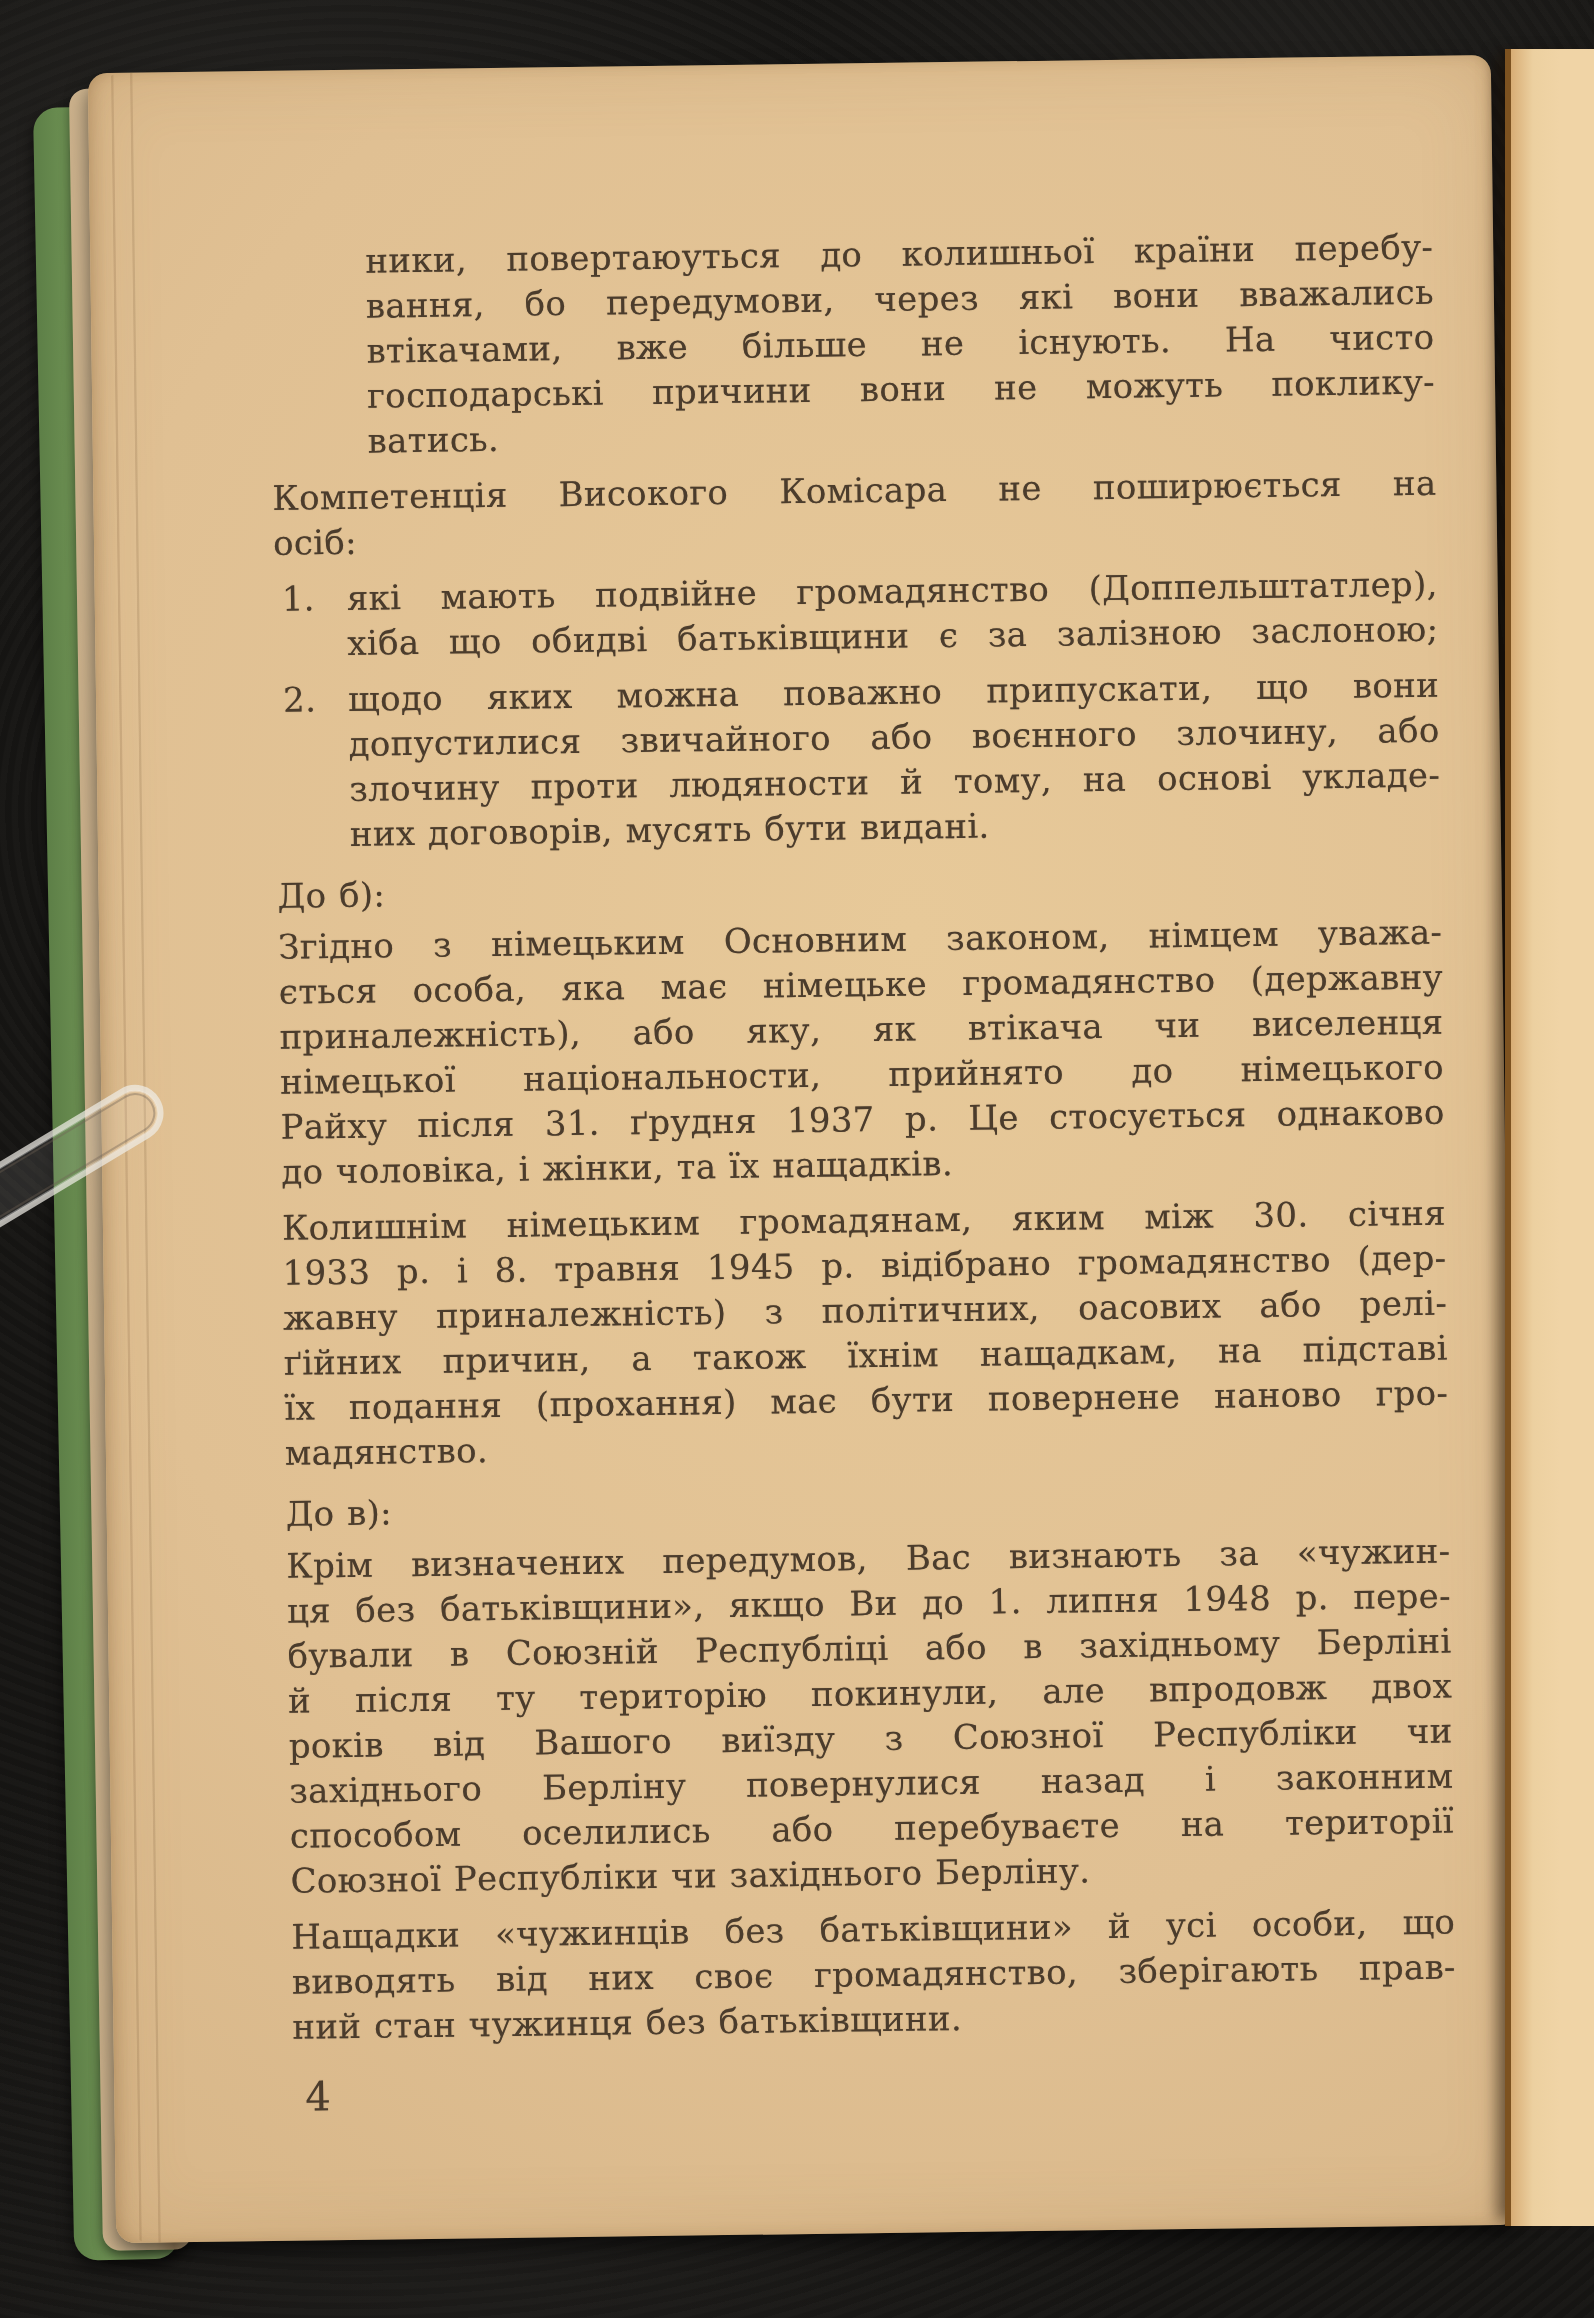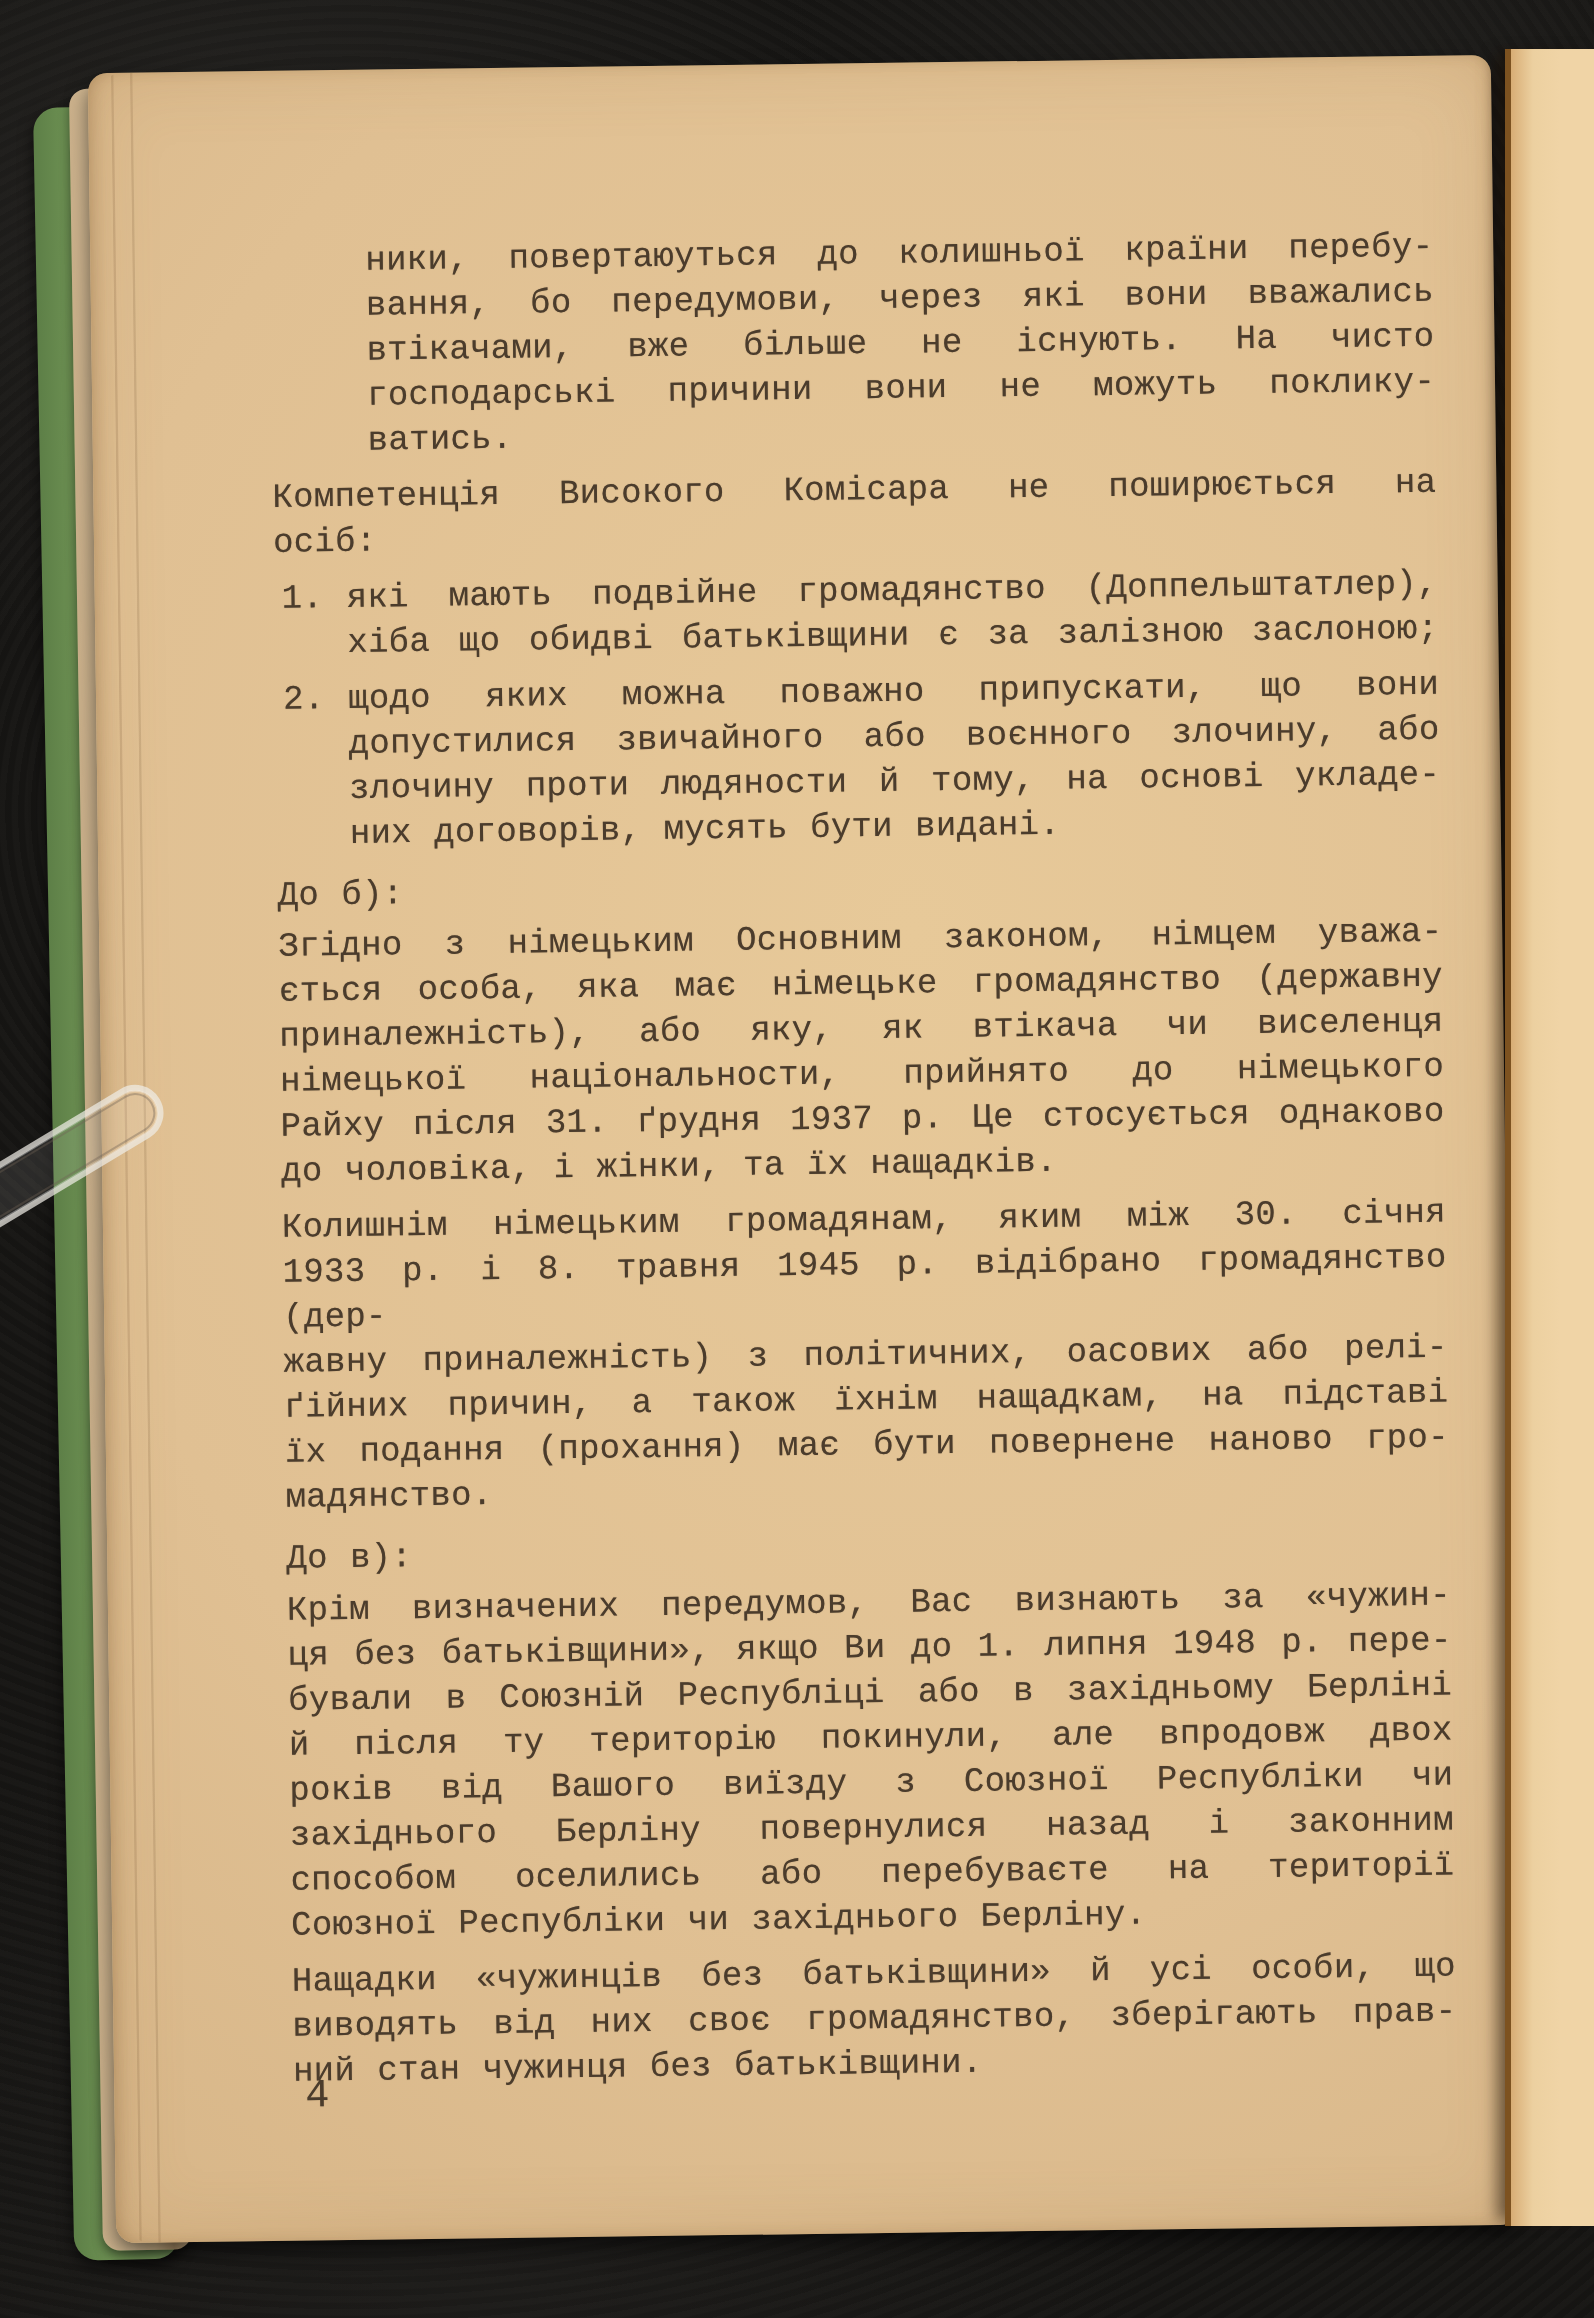--- a/index.html
+++ b/index.html
@@ -2,21 +2,21 @@
 <html style="--background: #171614; --paper: #e7c999; --paper_edge: #d4b284; --cover_green: #739757; --right_page: #f0d4a6; --ink: #4b3c2c;font-size:12.8px"><head>
 <meta charset="utf-8">
 <style>
   html, body {
     margin: 0; padding: 0;
     width: 1595px; height: 2319px;
     overflow: hidden;
     background: var(--background, #171614);
     font-family: "DejaVu Serif", "Liberation Serif", serif;
   }
-  .scene { position: absolute; left: 0; top: 0; width: 1595px; height: 2319px; font-family: Liberation Mono, monospace; }
+  .scene { position: absolute; left: 0; top: 0; width: 1595px; height: 2319px; }
 
   
   .backdrop {
     position: absolute; inset: 0;
     background:
       radial-gradient(55% 30% at 15% 8%, rgba(60,58,55,0.35), rgba(0,0,0,0) 70%),
       radial-gradient(45% 25% at 80% 4%, rgba(55,53,50,0.30), rgba(0,0,0,0) 70%),
       radial-gradient(60% 35% at 30% 95%, rgba(48,46,44,0.28), rgba(0,0,0,0) 70%),
       repeating-radial-gradient(circle at 22% 35%, rgba(45,44,42,0.12) 0 5.6px, rgba(10,10,10,0.12) 7.2px 12.8px),
       var(--background, #171614);

